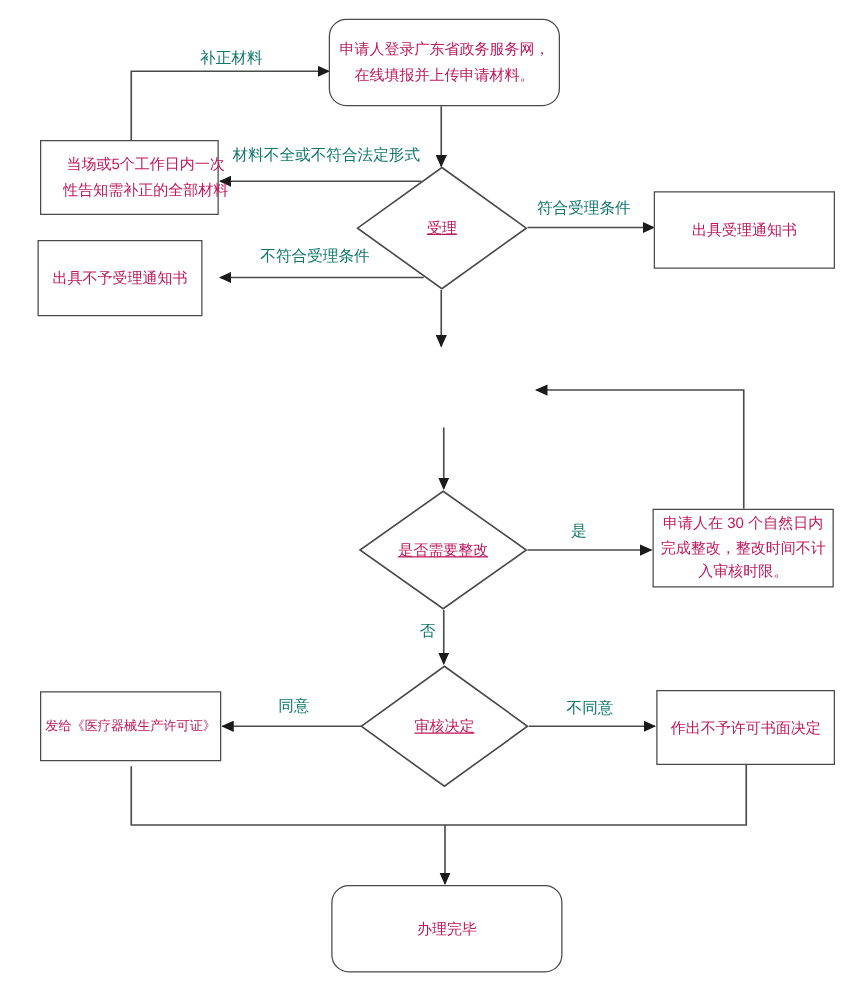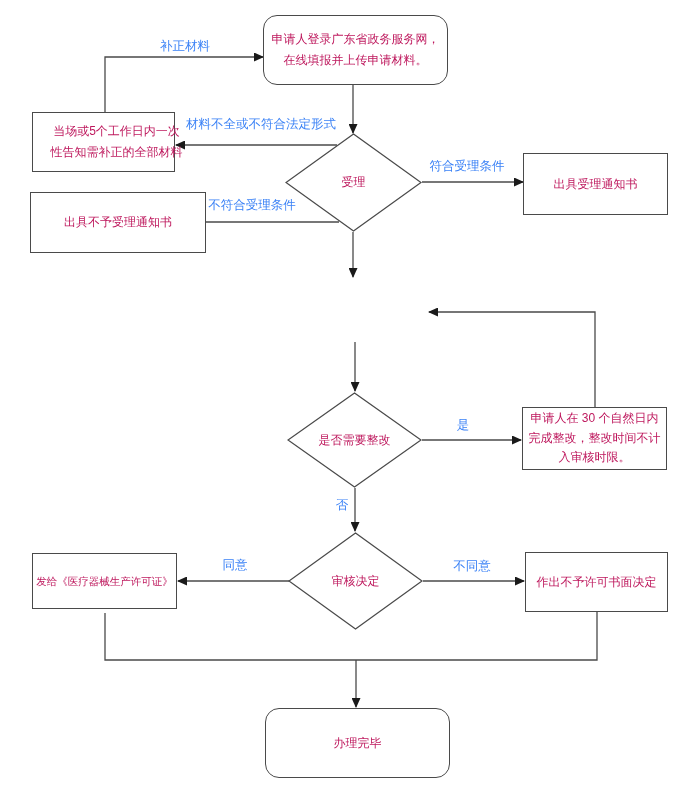--- a/index.html
+++ b/index.html
@@ -39,41 +39,42 @@
     background: #ffffff;
   }
   .node.rounded {
     border: 1.3px solid #4a4a4a;
     border-radius: 14px;
     background: #ffffff;
   }
   .node.diamond {
     border: none;
     background: transparent;
+    text-decoration: underline;
   }
   .diamond-shape {
     position: absolute;
     left: 0; top: 0;
     width: 100%; height: 100%;
   }
   .diamond .node-line {
     position: relative;
     z-index: 2;
   }
   .node-line {
     display: block;
     white-space: nowrap;
   }
   .tight .node-line { line-height: 1.62; }
   .small-text .node-line { font-size: 10.5px; }
   .edge-label {
     position: absolute;
     font-size: 12.5px;
     line-height: 1.2;
-    color: #3b82f6;
+    color: #0f766e;
     text-align: center;
     white-space: nowrap;
   }
 </style>
 </head>
 <body>
 
 <div id="canvas">
 
   <svg id="wires" viewBox="0 0 692 792" xmlns="http://www.w3.org/2000/svg">
@@ -122,21 +123,21 @@
     <span class="node-line">性告知需补正的全部材料</span>
   </div>
 
   <div class="node diamond" style="left:285px; top:133px; width:137px; height:99px;">
     <svg class="diamond-shape" viewBox="0 0 137 99" xmlns="http://www.w3.org/2000/svg">
       <polygon points="68.5,1 136,49.5 68.5,98 1,49.5" fill="#ffffff" stroke="#4a4a4a" stroke-width="1.3"></polygon>
     </svg>
     <span class="node-line">受理</span>
   </div>
 
-  <div class="node rect" style="left:30px; top:192px; width:176px; height:61px;">
+  <div class="node rect" style="left:30px; top:192px; width:132px; height:61px;">
     <span class="node-line">出具不予受理通知书</span>
   </div>
 
   <div class="node rect" style="left:523px; top:153px; width:145px; height:62px;">
     <span class="node-line">出具受理通知书</span>
   </div>
 
 
   <div class="node diamond" style="left:287px; top:392px; width:135px; height:96px;">
     <svg class="diamond-shape" viewBox="0 0 135 96" xmlns="http://www.w3.org/2000/svg">

